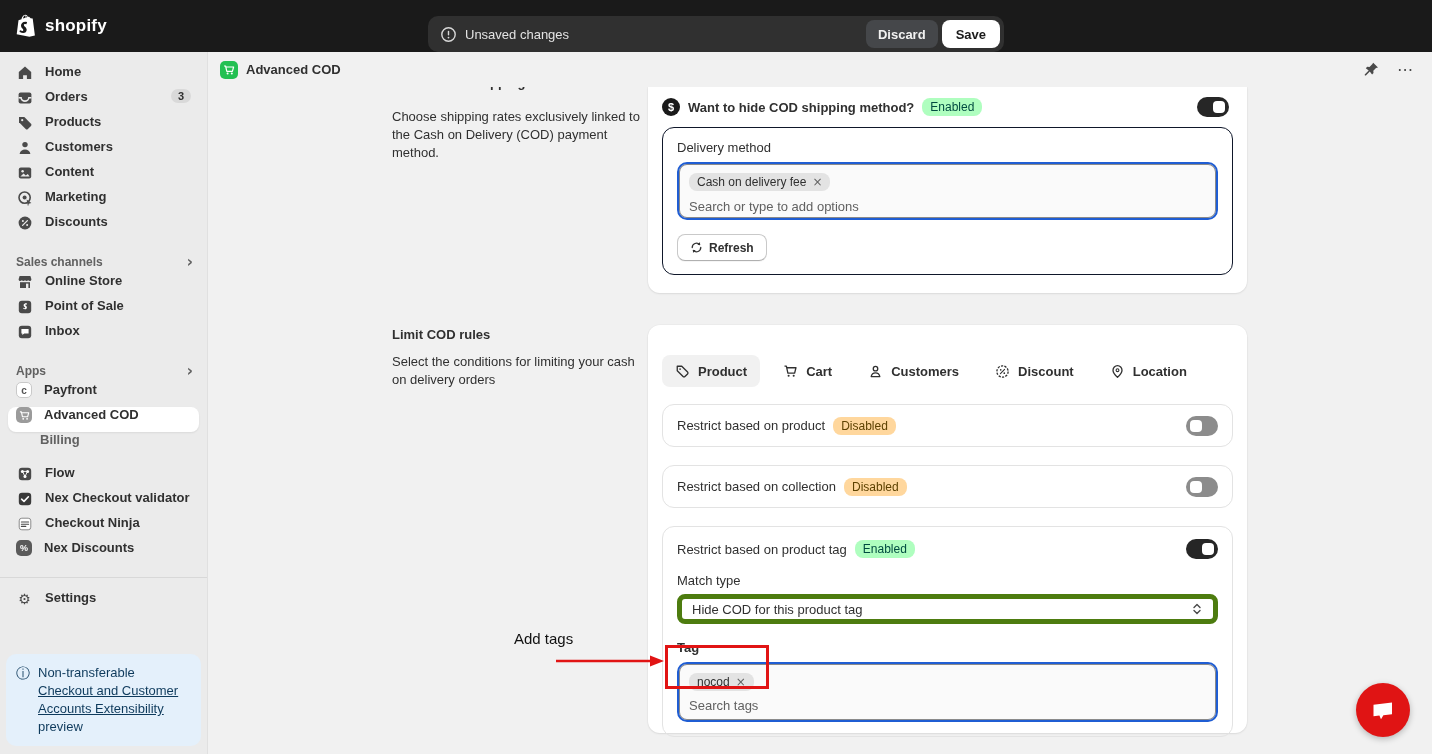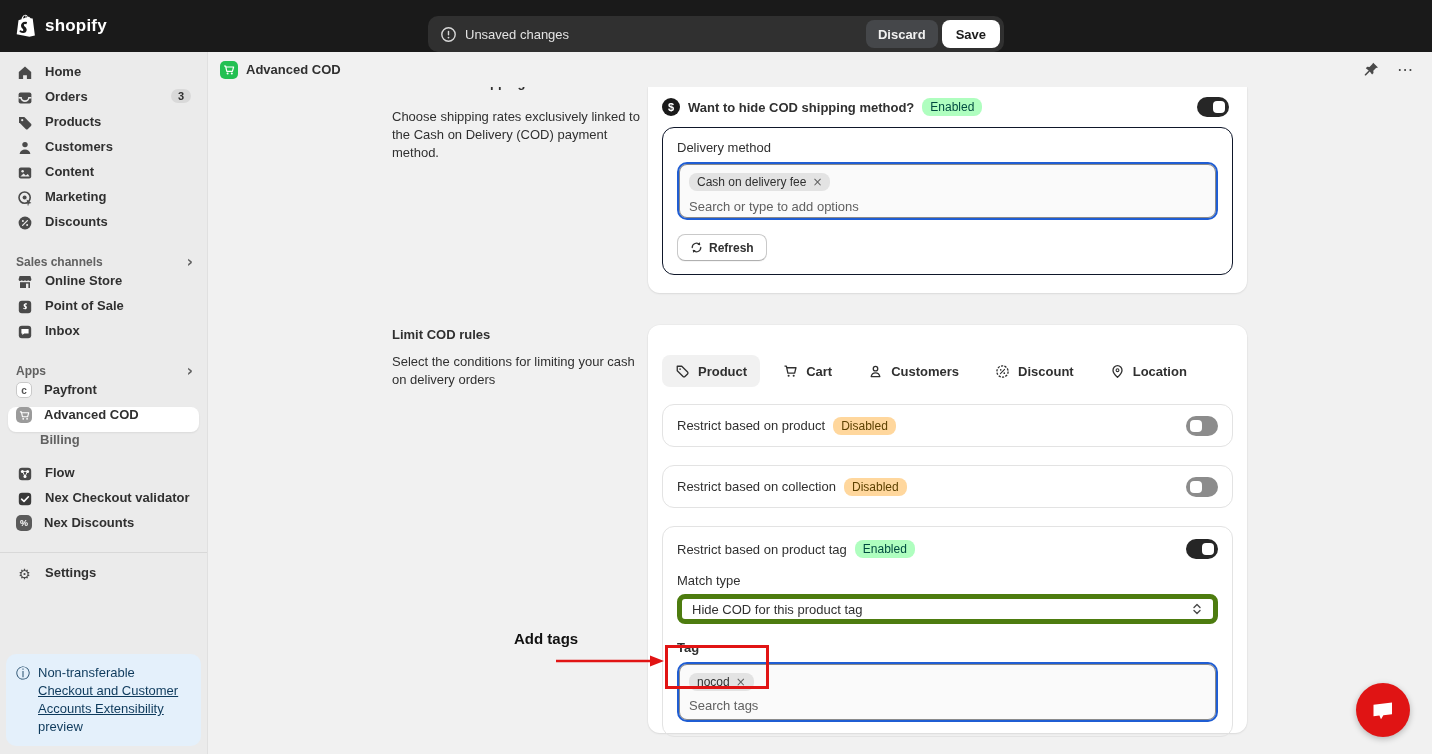--- a/index.html
+++ b/index.html
@@ -101,21 +101,21 @@
   .rule-row .row-label, .rule-box .row-label { margin-left:0; font-weight:400; }
   .mt17 { margin-top:17px; } .mt18 { margin-top:18px; }
   .rule-box { margin:18px 14px 0; border:1px solid #e3e3e3; border-radius:12px; padding:12px 14px 14px; }
   .match-label { margin-top:14px; font-size:13px; }
   .select { margin-top:6px; height:30px; border:5px solid #4d7c0f; border-radius:8px; background:#fff;
     display:flex; align-items:center; padding:0 10px; font-size:13px; cursor:pointer; }
   .select .caret { margin-left:auto; display:flex; }
   .tag-label { margin-top:16px; font-size:13px; font-weight:700; }
 
   
-  .anno-label { position:absolute; left:306px; top:543px; font-size:15px; font-weight:700; color:#111; z-index:20; }
+  .anno-label { position:absolute; left:306px; top:543px; font-size:15px; font-weight:400; color:#111; z-index:20; }
   .anno-arrow { position:absolute; left:346px; top:566px; z-index:20; }
   .anno-rect { position:absolute; left:457px; top:558px; width:104px; height:44px; border:3px solid #e11414; z-index:20; }
 
   
   .chat-fab { position:absolute; left:1356px; top:683px; width:54px; height:54px; border-radius:50%;
     display:flex; align-items:center; justify-content:center; cursor:pointer; z-index:40;
     box-shadow:0 2px 6px rgba(0,0,0,.25); }
 </style>
 </head>
 <body>
@@ -285,20 +285,29 @@
     <span>Flow</span>
   </div>
   <div class="sb-item">
     <span class="sb-ic">
         <svg width="16" height="16" viewBox="0 0 16 16">
           <rect x="1.8" y="1.8" width="12.4" height="12.4" rx="3.2" fill="#3a3a3a"></rect>
           <path d="M4.6 8.2 7 10.4l4.4-4.6" fill="none" stroke="#fff" stroke-width="1.6" stroke-linecap="round" stroke-linejoin="round"></path>
         </svg>
       </span>
     <span>Nex Checkout validator</span>
+  </div>
+  <div class="sb-item">
+    <span class="sb-ic">
+        <svg width="16" height="16" viewBox="0 0 16 16">
+          <rect x="2.2" y="2.2" width="11.6" height="11.6" rx="2.6" fill="#fff" stroke="#8a8a8a" stroke-width="1"></rect>
+          <path d="M4.4 6h7.2M4.4 8.2h7.2M4.4 10.4h4.4" stroke="#4a4a4a" stroke-width="1.1" stroke-linecap="round"></path>
+        </svg>
+      </span>
+    <span>Checkout Ninja</span>
   </div>
   <div class="sb-item">
     <span class="sb-ic" style="background:#5a5a5a;border-radius:5px;width:16px;height:16px;color:#fff;font-size:9px;font-weight:700;">
         <span>%</span>
       </span>
     <span>Nex Discounts</span>
   </div>
 
   <div class="sb-divider"></div>
 

